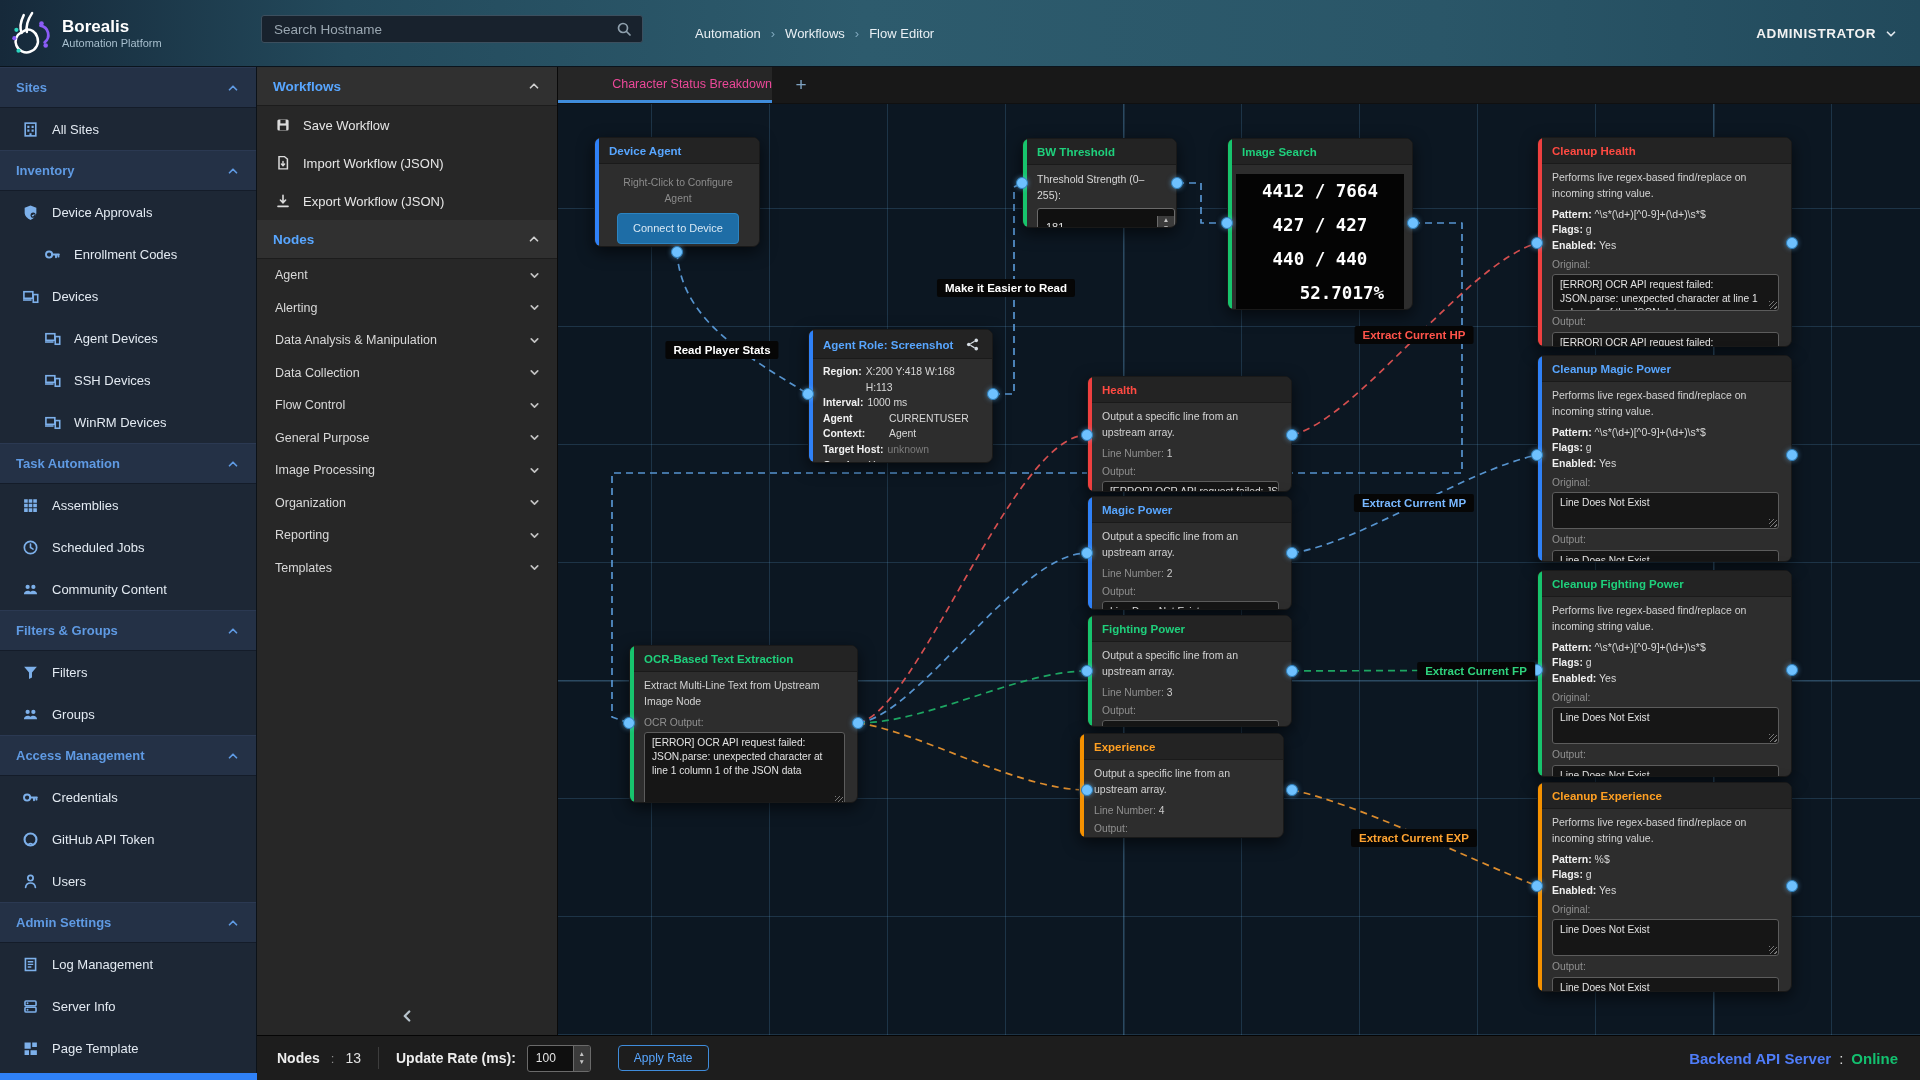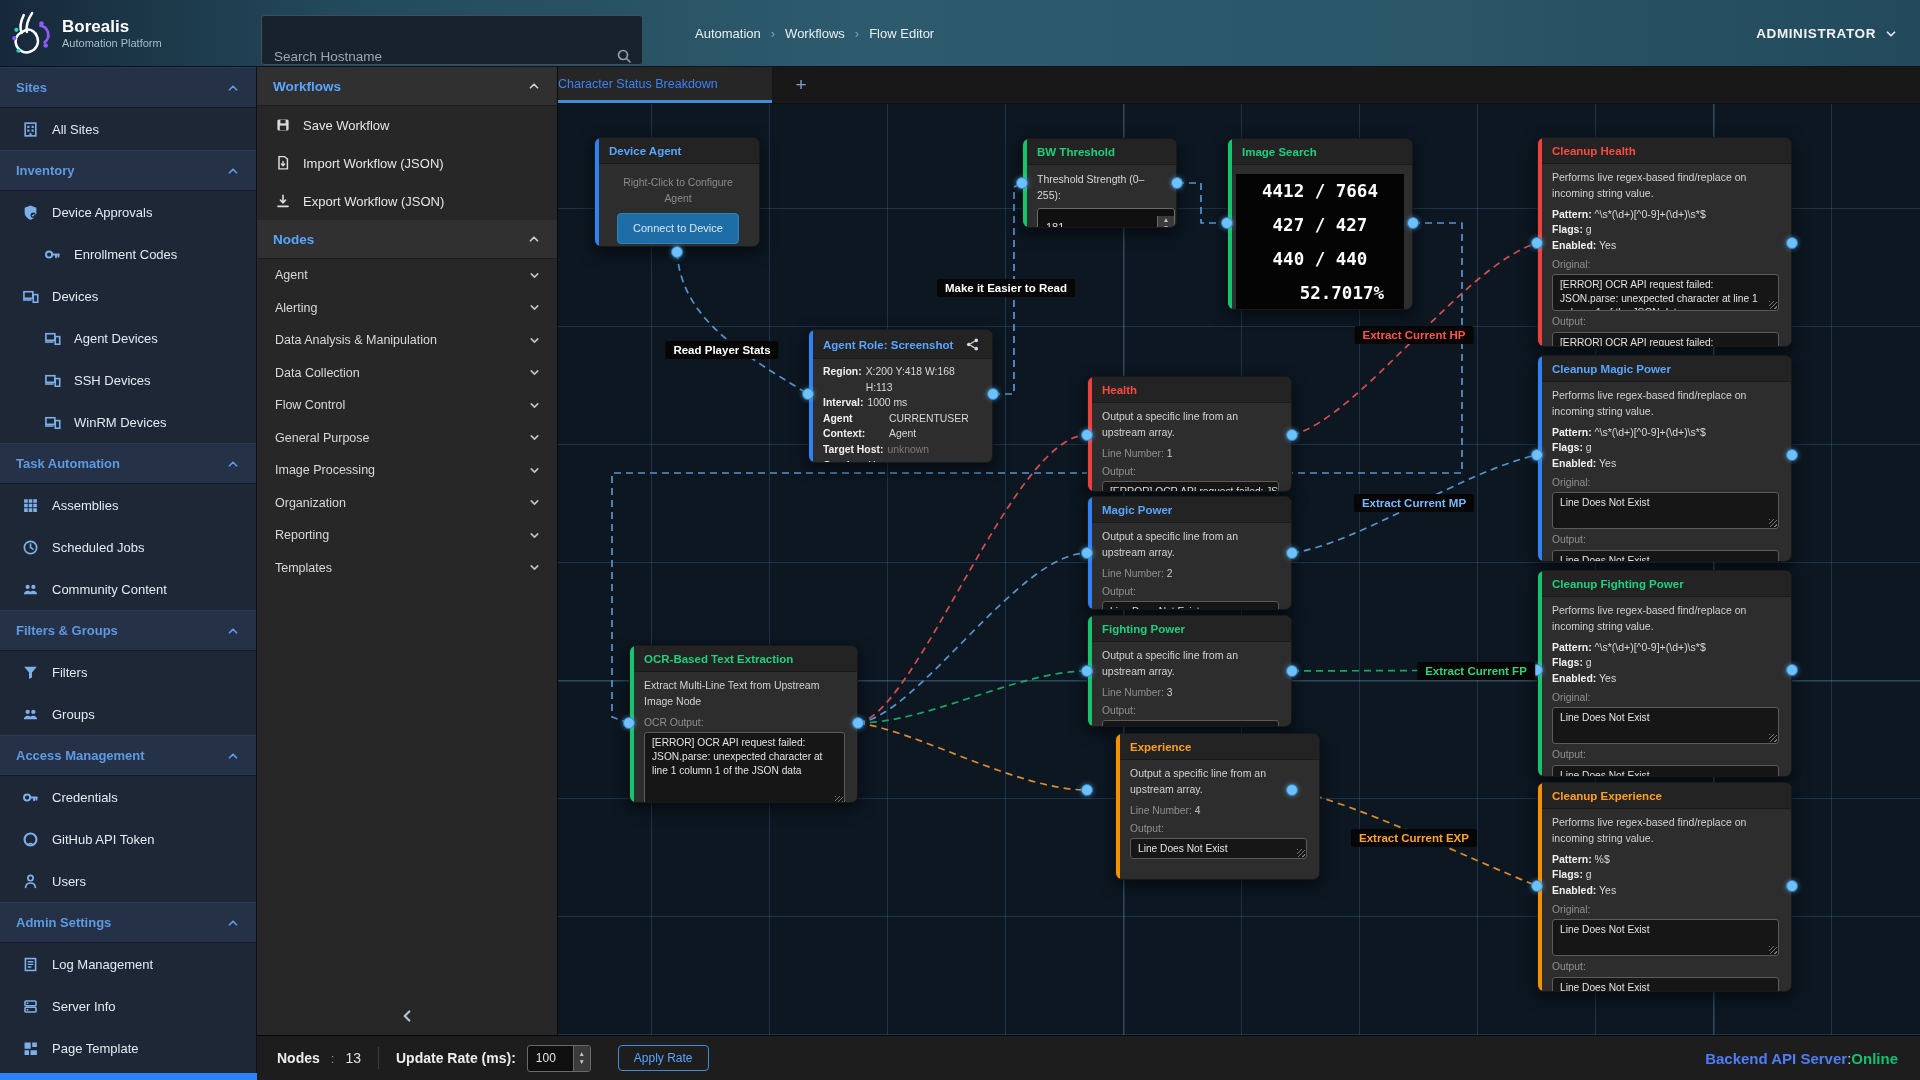--- a/index.html
+++ b/index.html
@@ -7,22 +7,22 @@
   body { font-family:"Liberation Sans", sans-serif; }
   #app { position:relative; width:1920px; height:1080px; overflow:hidden; background:#101418; }
 
   
   .topbar { position:absolute; left:0; top:0; width:1920px; height:67px;
     background:linear-gradient(90deg,#16293a 0%,#234a5c 18%,#2d5b6d 45%,#2a5668 75%,#224a5c 100%);
     border-bottom:1px solid #0a141d; z-index:20; }
   .brand { position:absolute; left:8px; top:0; width:250px; height:67px; display:flex; align-items:center; gap:10px; }
   .brand-name { color:#fff; font-weight:bold; font-size:17px; line-height:1.1; }
   .brand-sub { color:#a8bfce; font-size:11px; }
-  .searchbox { position:absolute; left:261px; top:15px; width:382px; height:50px; background:#18222d;
-    border:1px solid #3c4f5e; border-radius:3px; display:flex; align-items:flex-end; }
+  .searchbox { position:absolute; left:261px; top:15px; width:382px; height:28px; background:#18222d;
+    border:1px solid #3c4f5e; border-radius:3px; display:flex; align-items:center; }
   .searchbox input { flex:1; background:transparent; border:none; outline:none; color:#cfd8e0;
     font-size:13.5px; padding:0 12px; font-family:"Liberation Sans",sans-serif; }
   .searchbox input::placeholder { color:#9aa7b1; }
   .search-ic { width:16px; height:16px; color:#8fa0ad; margin-right:10px; }
   .crumbs { position:absolute; left:695px; top:0; height:67px; display:flex; align-items:center; gap:10px;
     color:#e8eff4; font-size:13px;text-align:right; }
   .crumb-sep { color:#7fa8bd; font-size:13px; }
   .adminbox { position:absolute; right:22px; top:0; height:67px; display:flex; align-items:center; gap:8px;
     color:#f2f2f2; font-weight:bold; font-size:13.5px; letter-spacing:.6px; cursor:pointer; }
   .adminbox svg { width:14px; height:14px; color:#dfe6ec; }
@@ -51,22 +51,22 @@
   .pn-i .ico { width:16px; height:16px; color:#dcdcdc; }
   .pn-c { height:32.5px; display:flex; align-items:center; justify-content:space-between; padding:0 16px 0 18px;
     color:#d9d9d9; font-size:12.5px; cursor:pointer; }
   .pn-c svg { width:13px; height:13px; color:#c2c2c2; }
   .pn-collapse { position:absolute; left:0; bottom:10px; width:100%; display:flex; justify-content:center; cursor:pointer; }
   .pn-collapse svg { width:18px; height:18px; color:#bclear; color:#b8c4cc; }
 
   
   .tabbar { position:absolute; left:558px; top:67px; width:1362px; height:37px; background:#181818;
     display:flex; z-index:10; border-bottom:1px solid #101010; }
-  .tab-active { width:214px; background:#262626; color:#3b82f6; font-size:12.5px; display:flex;
-    align-items:center; justify-content:flex-start; border-bottom:3px solid #3f8cdb; cursor:pointer; }
+  .tab-active { width:214px; background:#262626; color:#ec4899; font-size:12.5px; display:flex;
+    align-items:center; justify-content:flex-end; border-bottom:3px solid #3f8cdb; cursor:pointer; }
   .tab-plus { width:58px; color:#7fa3c2; font-size:19px; display:flex; align-items:center; justify-content:center; cursor:pointer; }
 
   
   .flow { position:absolute; left:558px; top:104px; width:1362px; height:931px; overflow:hidden;
     background-color:#0c1722;
     background-image:
       linear-gradient(rgba(96,170,220,0.20) 1px, transparent 1px),
       linear-gradient(90deg, rgba(96,170,220,0.20) 1px, transparent 1px),
       linear-gradient(rgba(120,190,235,0.16) 2px, transparent 2px),
       linear-gradient(90deg, rgba(120,190,235,0.16) 2px, transparent 2px);
@@ -128,21 +128,21 @@
   .statusbar .grp { display:flex; align-items:center; gap:11px; padding-left:20px; }
   .sb-b { color:#ededed; font-weight:bold; font-size:14px; }
   .sb-colon { color:#8d8d8d; font-size:13px; }
   .sb-val { color:#e2e2e2; font-size:14px; }
   .vdiv { width:1px; height:22px; background:#3d3d3d; margin:0 6px; }
   .rate-input { display:flex; width:64px; height:27px; background:#0f0f0f; border:1px solid #6a6a6a; border-radius:3px; overflow:hidden; }
   .rate-input input { flex:1; width:38px; background:transparent; border:none; outline:none; color:#e4e4e4;
     font-size:12px; padding-left:8px; font-family:"Liberation Sans",sans-serif; }
   .apply-btn { margin-left:16px; background:transparent; border:1px solid #3f8cdb; border-radius:4px;
     color:#58a6ff; font-size:12px; padding:5px 15px; cursor:pointer; font-family:"Liberation Sans",sans-serif; }
-  .backend { position:absolute; right:22px; display:flex; align-items:center; gap:0; font-size:15px; font-weight:bold; }
+  .backend { position:absolute; right:22px; display:flex; align-items:center; gap:8px; font-size:15px; font-weight:bold; }
   .backend .b-name { color:#4f7df9; }
   .backend .b-col { color:#d8d8d8; font-weight:normal; }
   .backend .b-on { color:#13c06f; }
 
   .hidden-defs { position:absolute; width:0; height:0; overflow:hidden; }
 </style>
 </head>
 <body>
 
 <svg class="hidden-defs" aria-hidden="true">
@@ -653,21 +653,21 @@
       <div class="nhead t-green">Fighting Power</div>
       <div class="nbody" style="padding-top:6px">
         <div class="ndesc">Output a specific line from an upstream array.</div>
         <div class="glabel"><span>Line Number:</span> <span style="color:#ccc">3</span></div>
         <div class="glabel">Output:</div>
         <div class="tbox oneline">Line Does Not Exist</div>
       </div>
       <div class="accent a-green"></div>
     </div>
 
-    <div class="node" style="left:557px;top:629px;width:205px;height:147px">
+    <div class="node" style="left:521px;top:629px;width:205px;height:105px">
       <div class="nhead t-orange">Experience</div>
       <div class="nbody" style="padding-top:6px">
         <div class="ndesc">Output a specific line from an upstream array.</div>
         <div class="glabel"><span>Line Number:</span> <span style="color:#ccc">4</span></div>
         <div class="glabel">Output:</div>
         <div class="tbox oneline">Line Does Not Exist</div>
       </div>
       <div class="accent a-orange"></div>
     </div>
 

